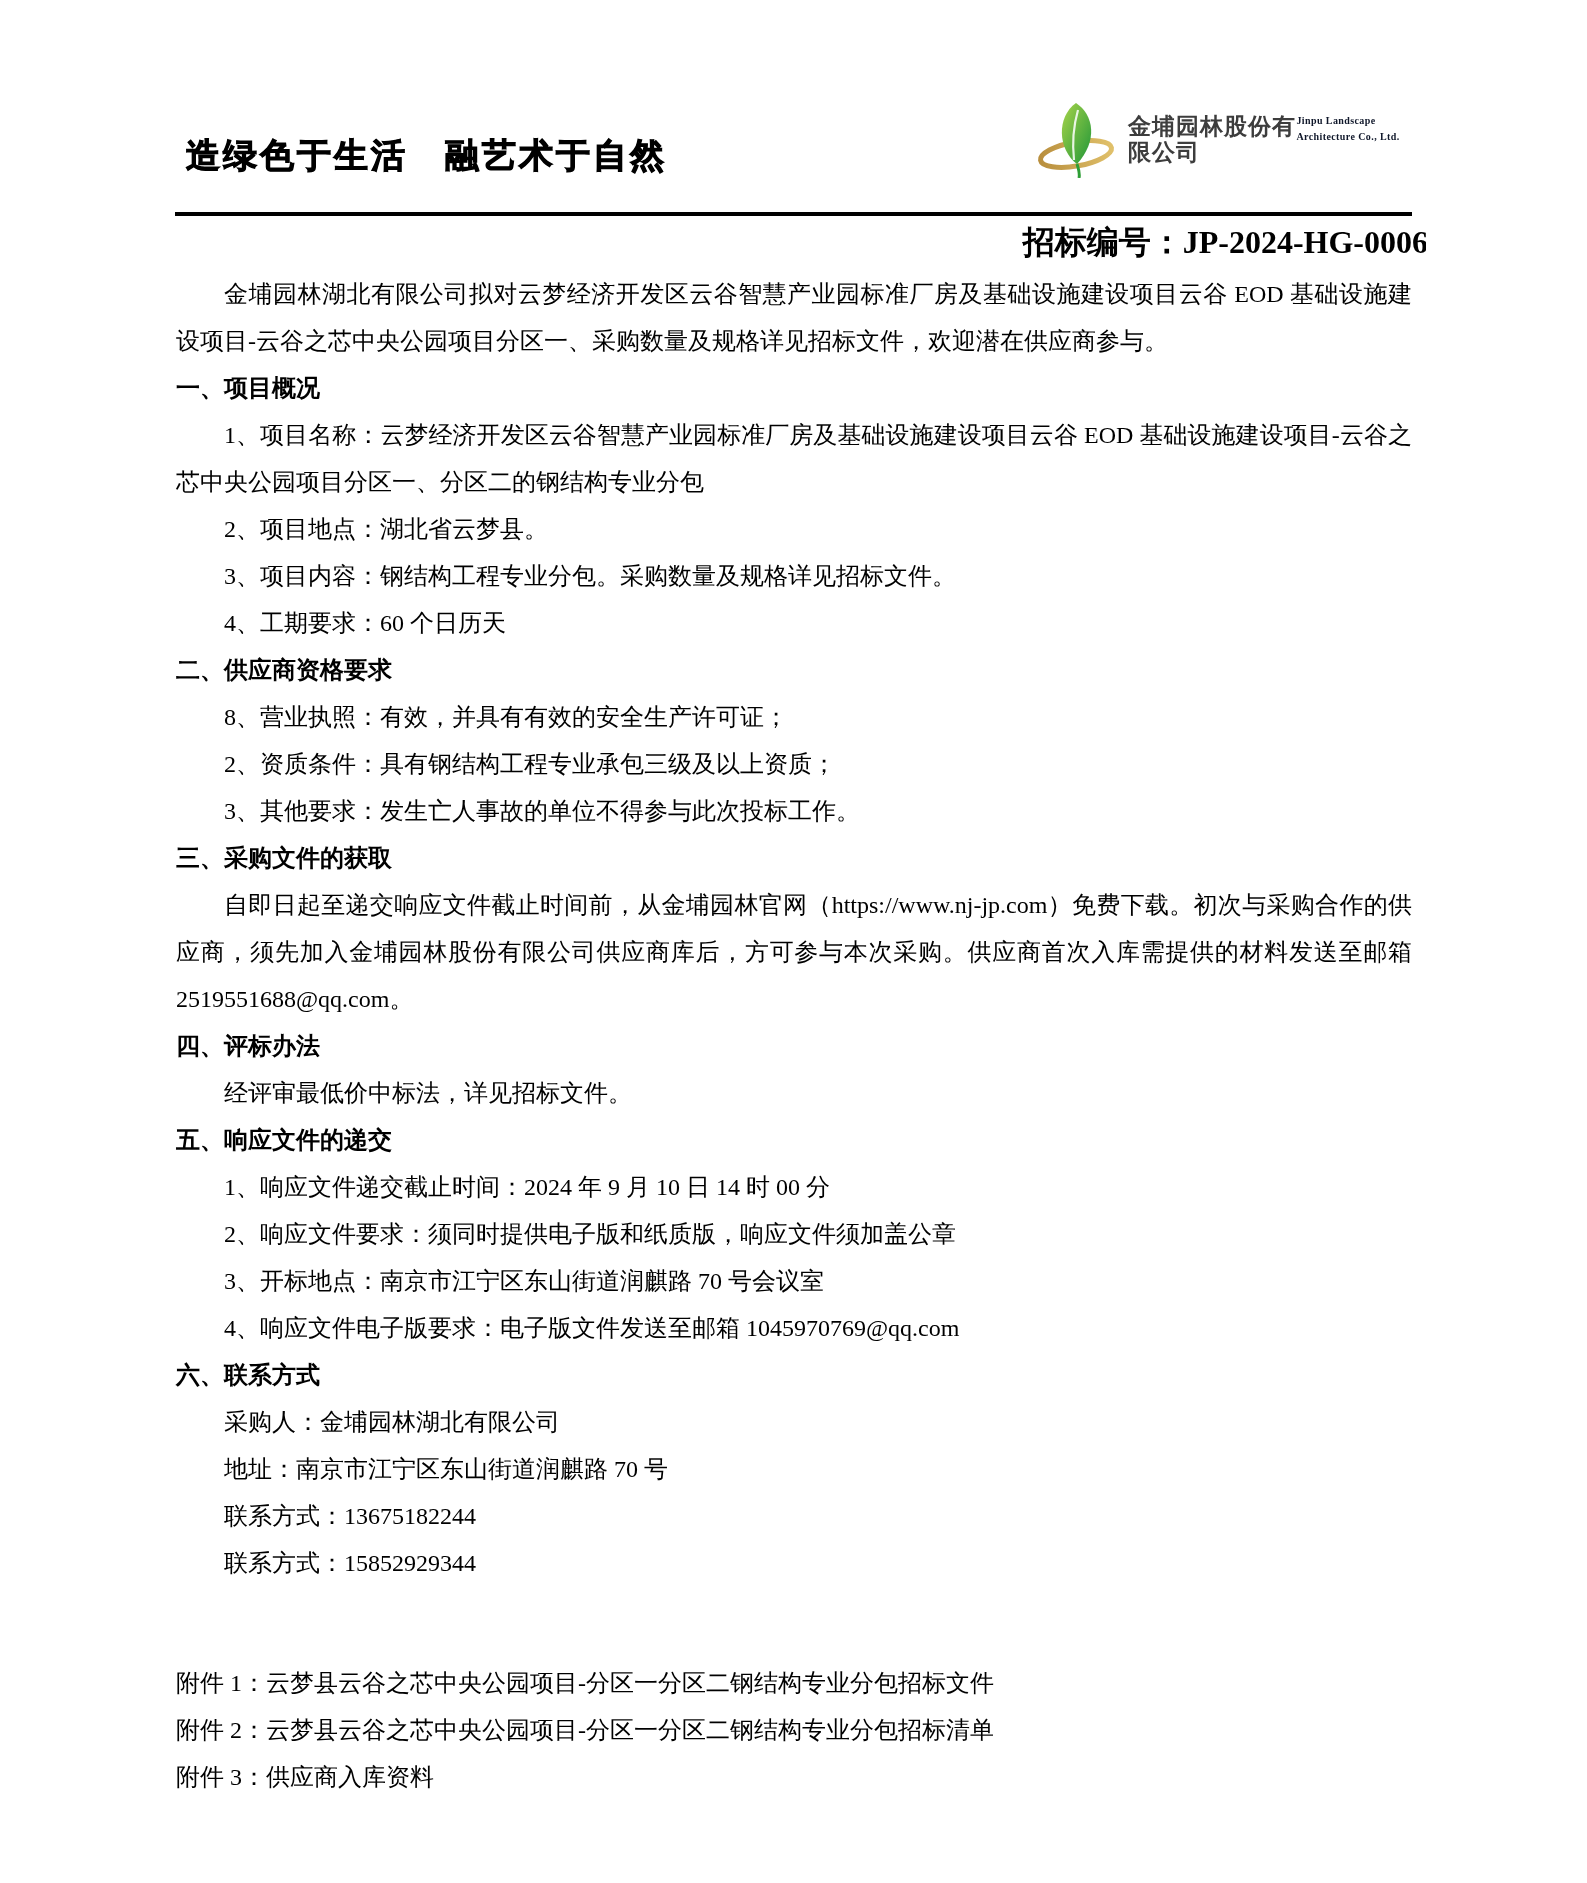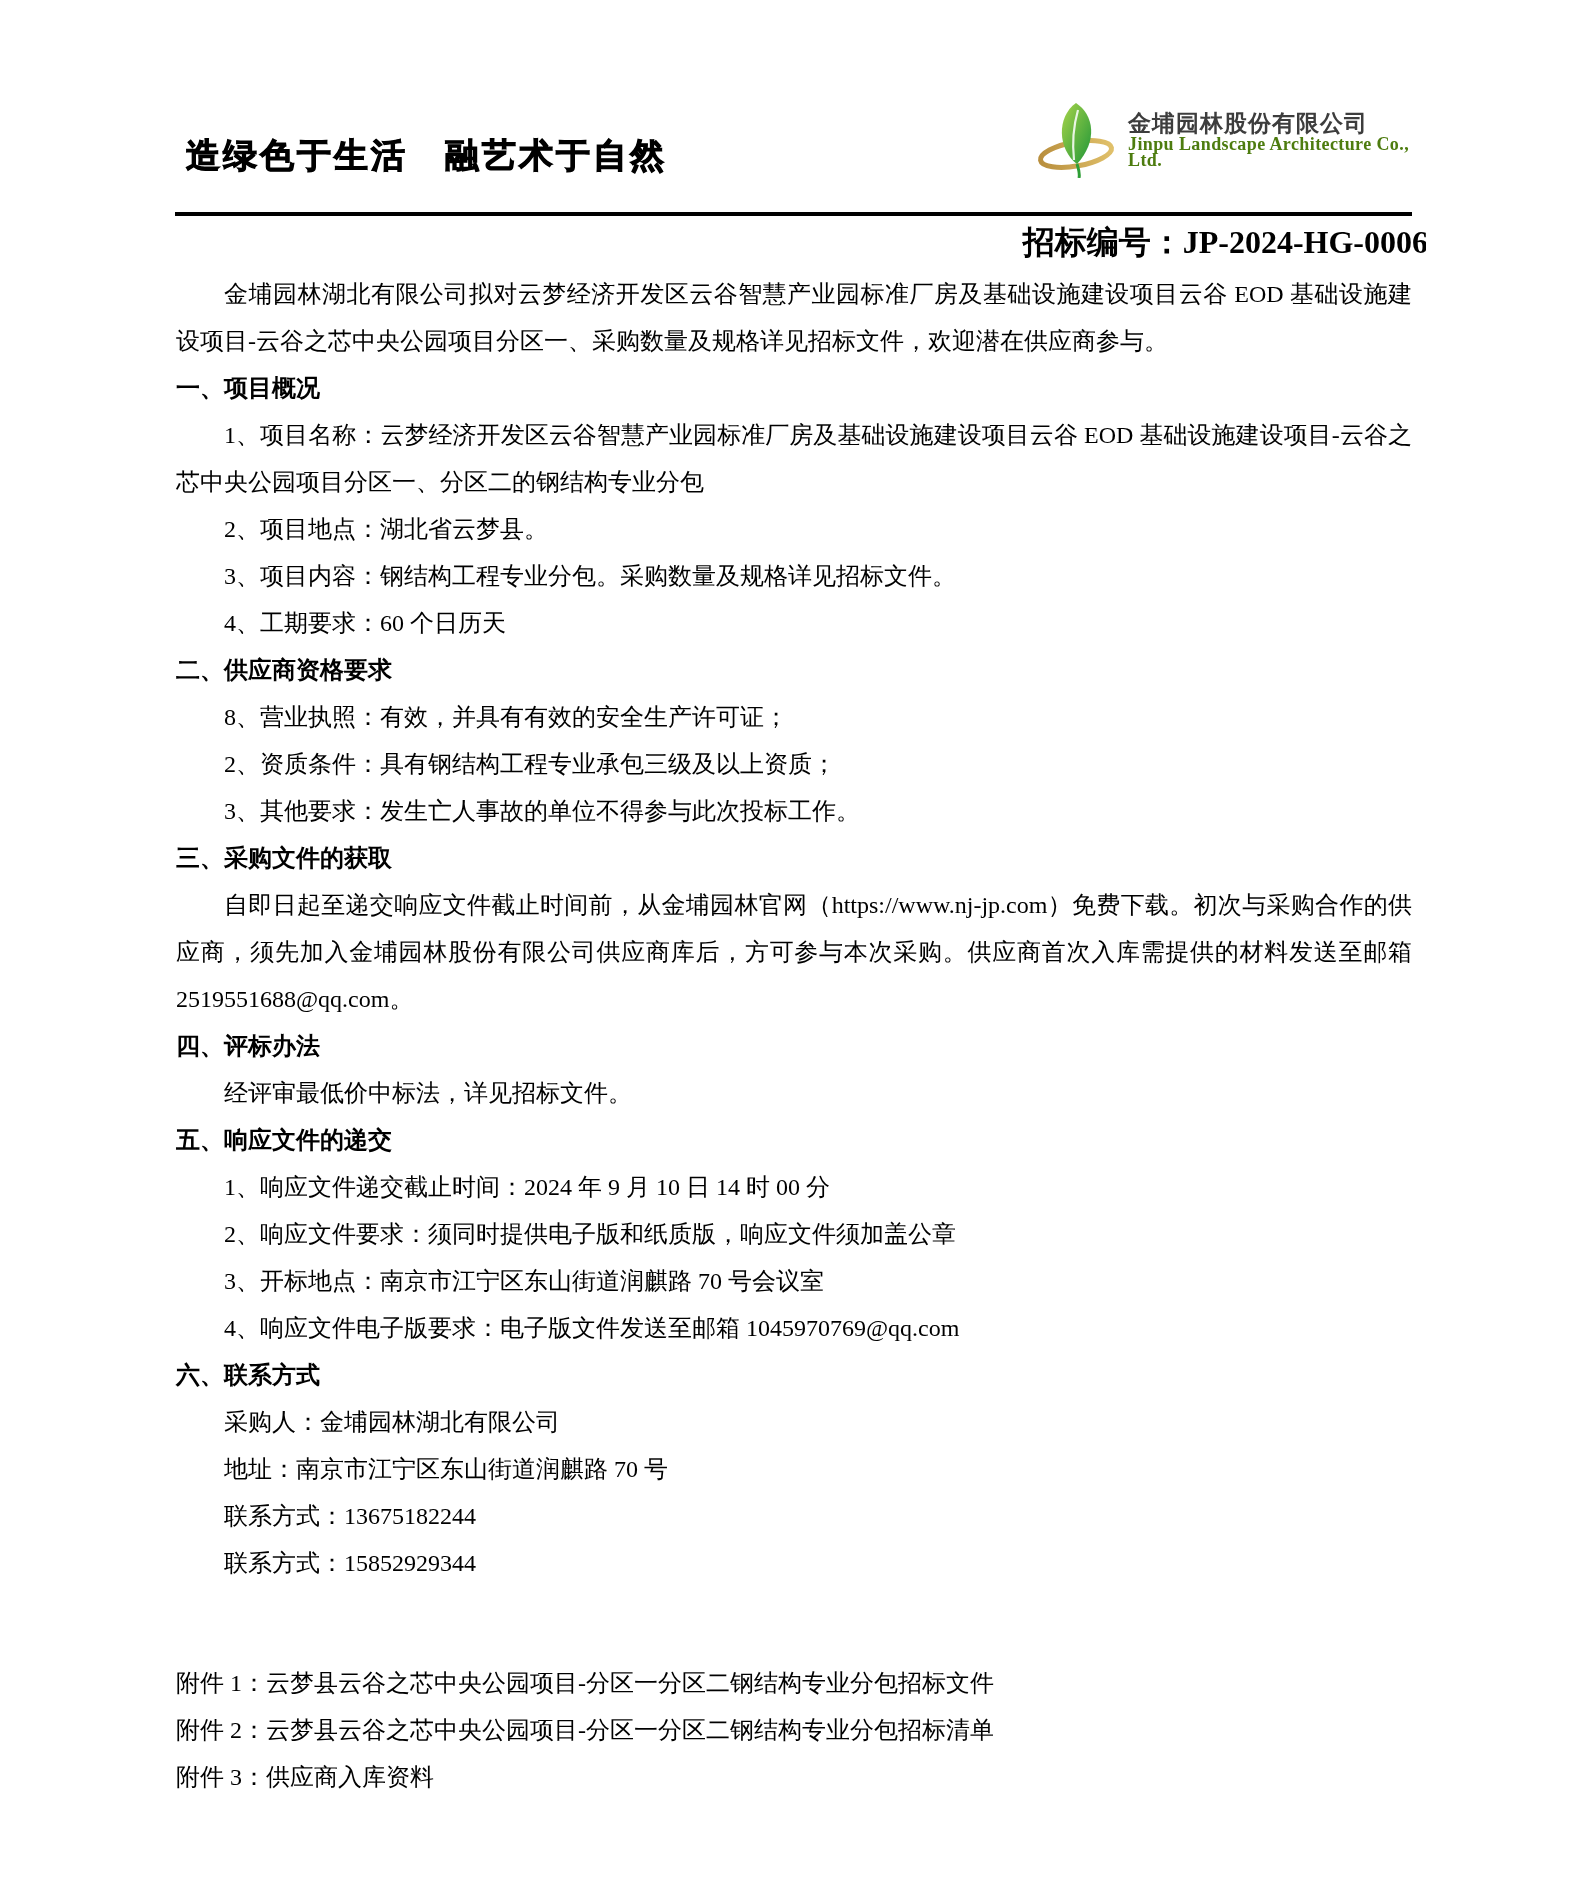--- a/index.html
+++ b/index.html
@@ -28,34 +28,34 @@
   }
   .logo {
     position: absolute;
     left: 1032px;
     top: 100px;
     display: flex;
     align-items: center;
     gap: 4px;
   }
   .logo-mark { width: 92px; height: 78px; flex: 0 0 auto; }
-  .logo-text { display: flex; flex-direction: column; }
+  .logo-text { display: flex; flex-direction: row; }
   .logo-cn {
     font-family: "Liberation Sans", "DejaVu Sans", sans-serif;
     font-size: 23px;
     font-weight: 700;
     color: #3d3d3d;
     letter-spacing: 1px;
     line-height: 26px;
   }
   .logo-en {
     font-family: "Liberation Serif", "DejaVu Serif", serif;
-    font-size: 18px;
+    font-size: 10px;
     font-weight: 700;
-    color: #4d7c0f;
+    color: #0f172a;
     letter-spacing: 0.4px;
     line-height: 16px;
   }
   .rule {
     position: absolute;
     left: 175px;
     top: 212px;
     width: 1237px;
     height: 4px;
     background: #000;

